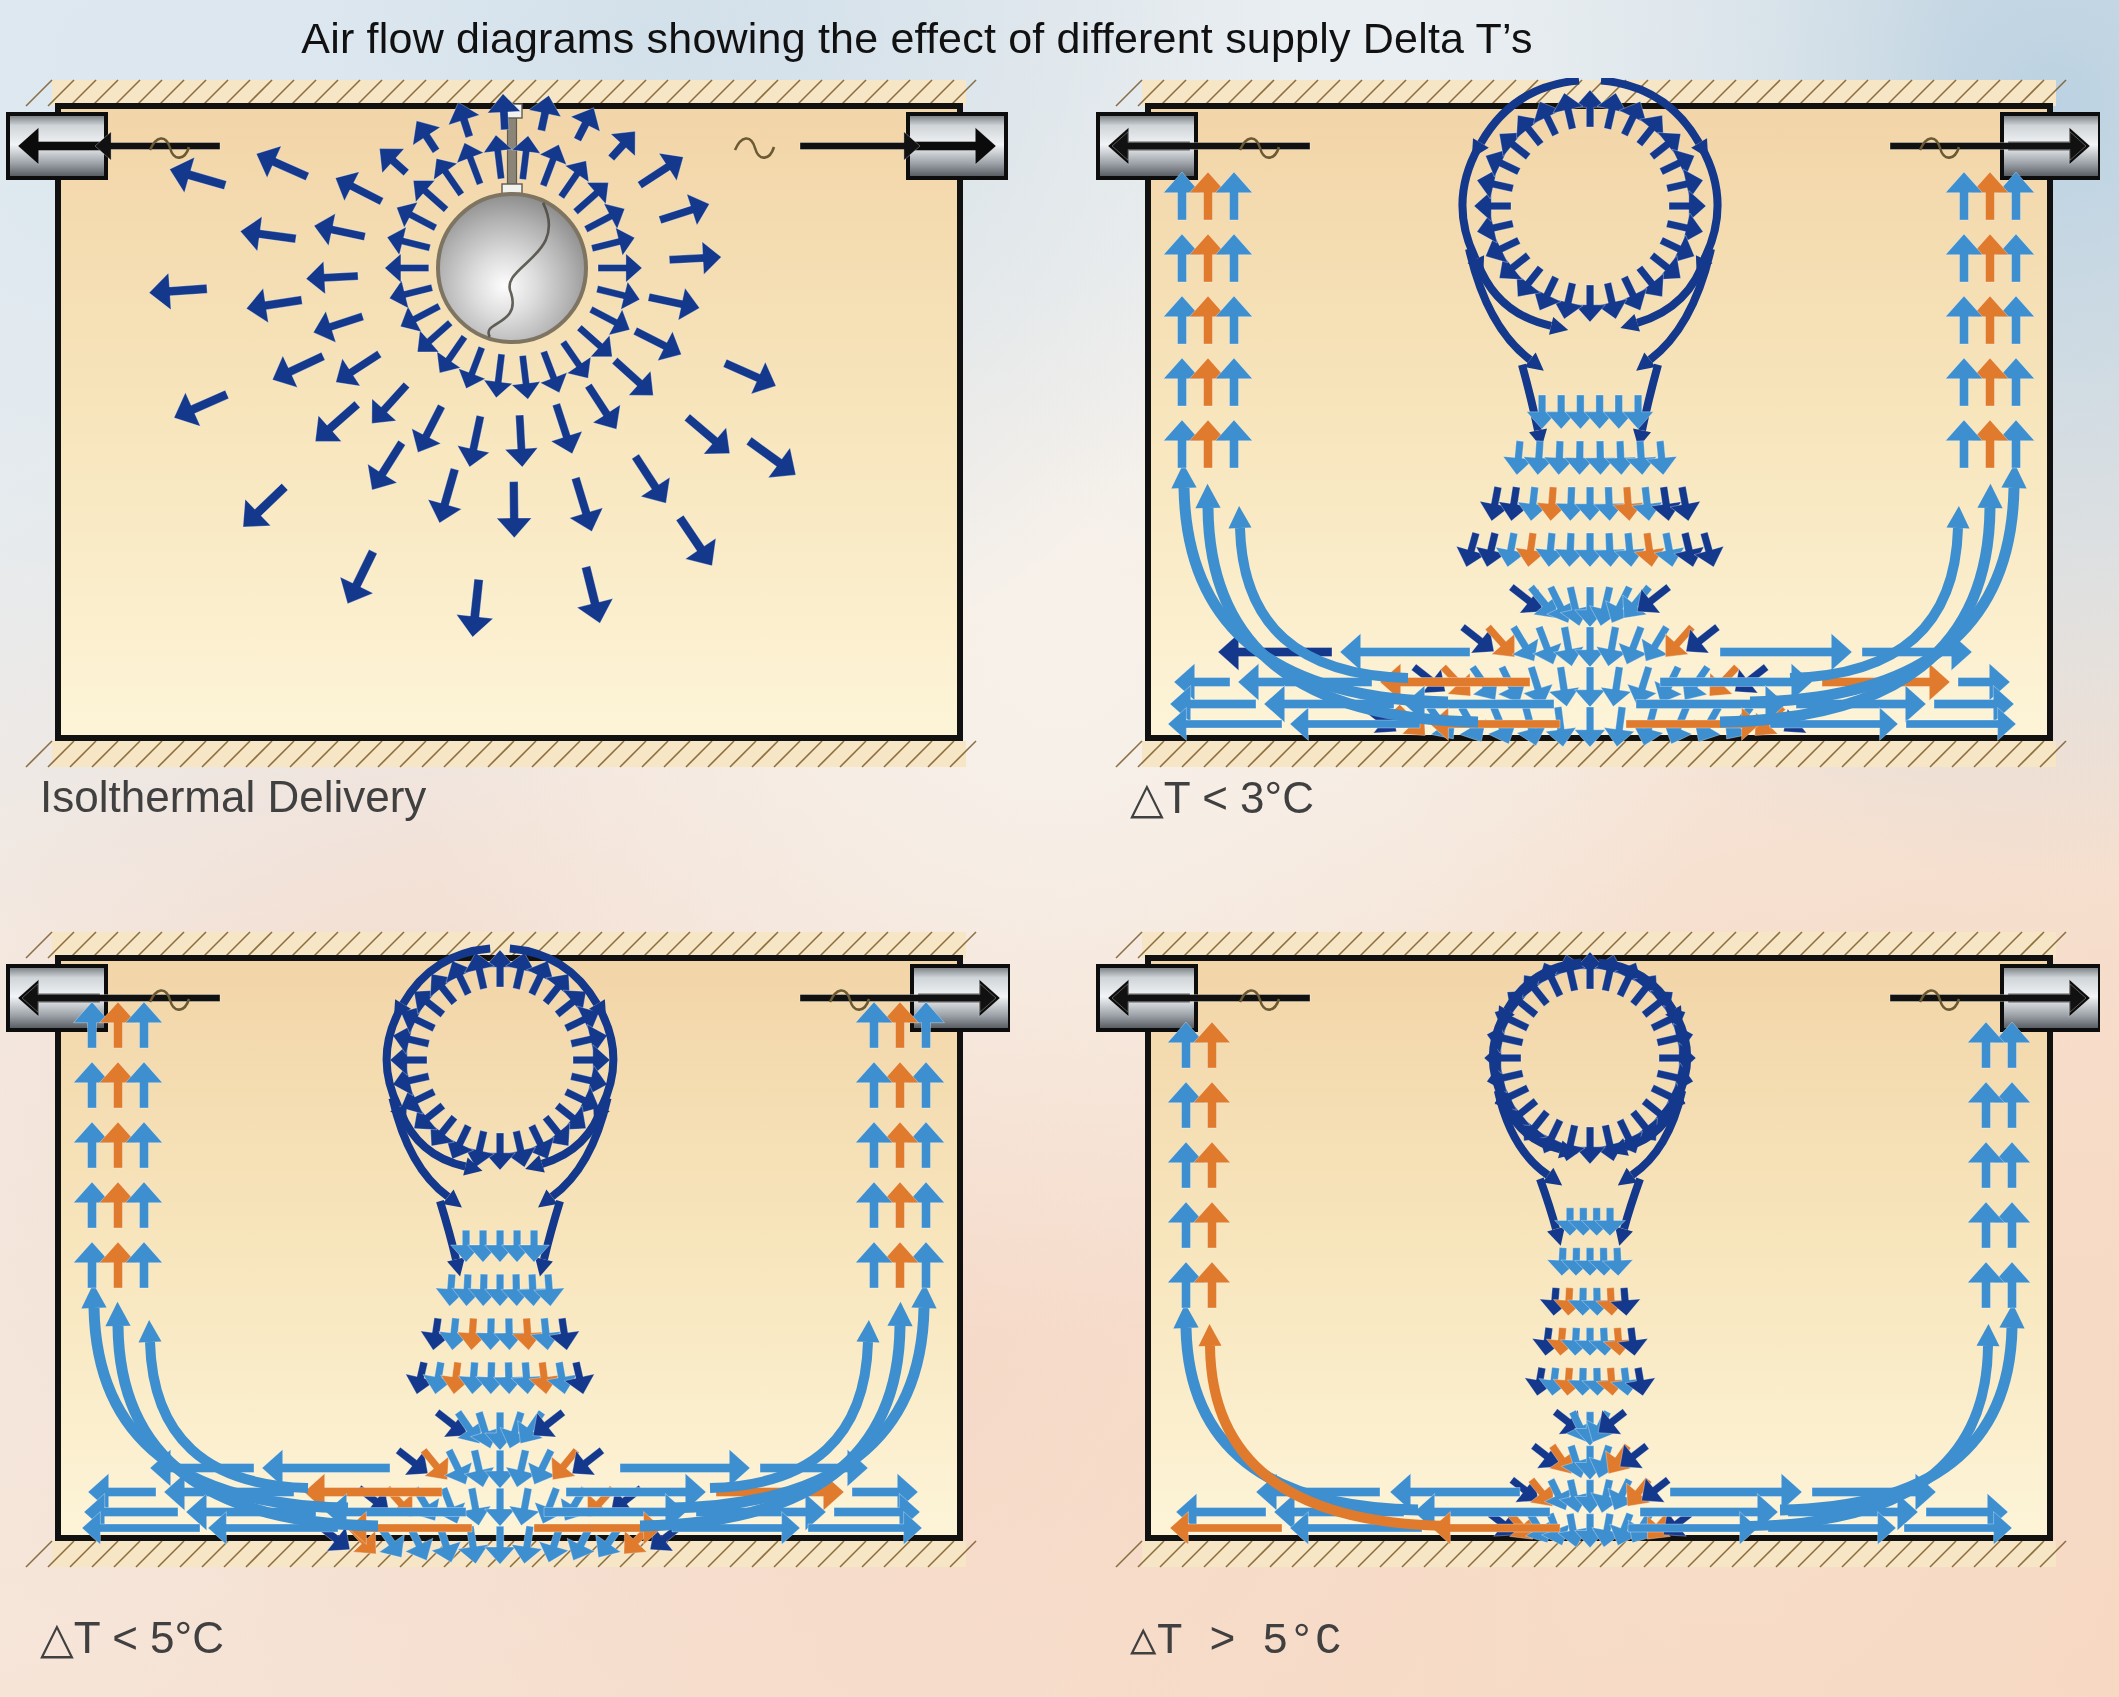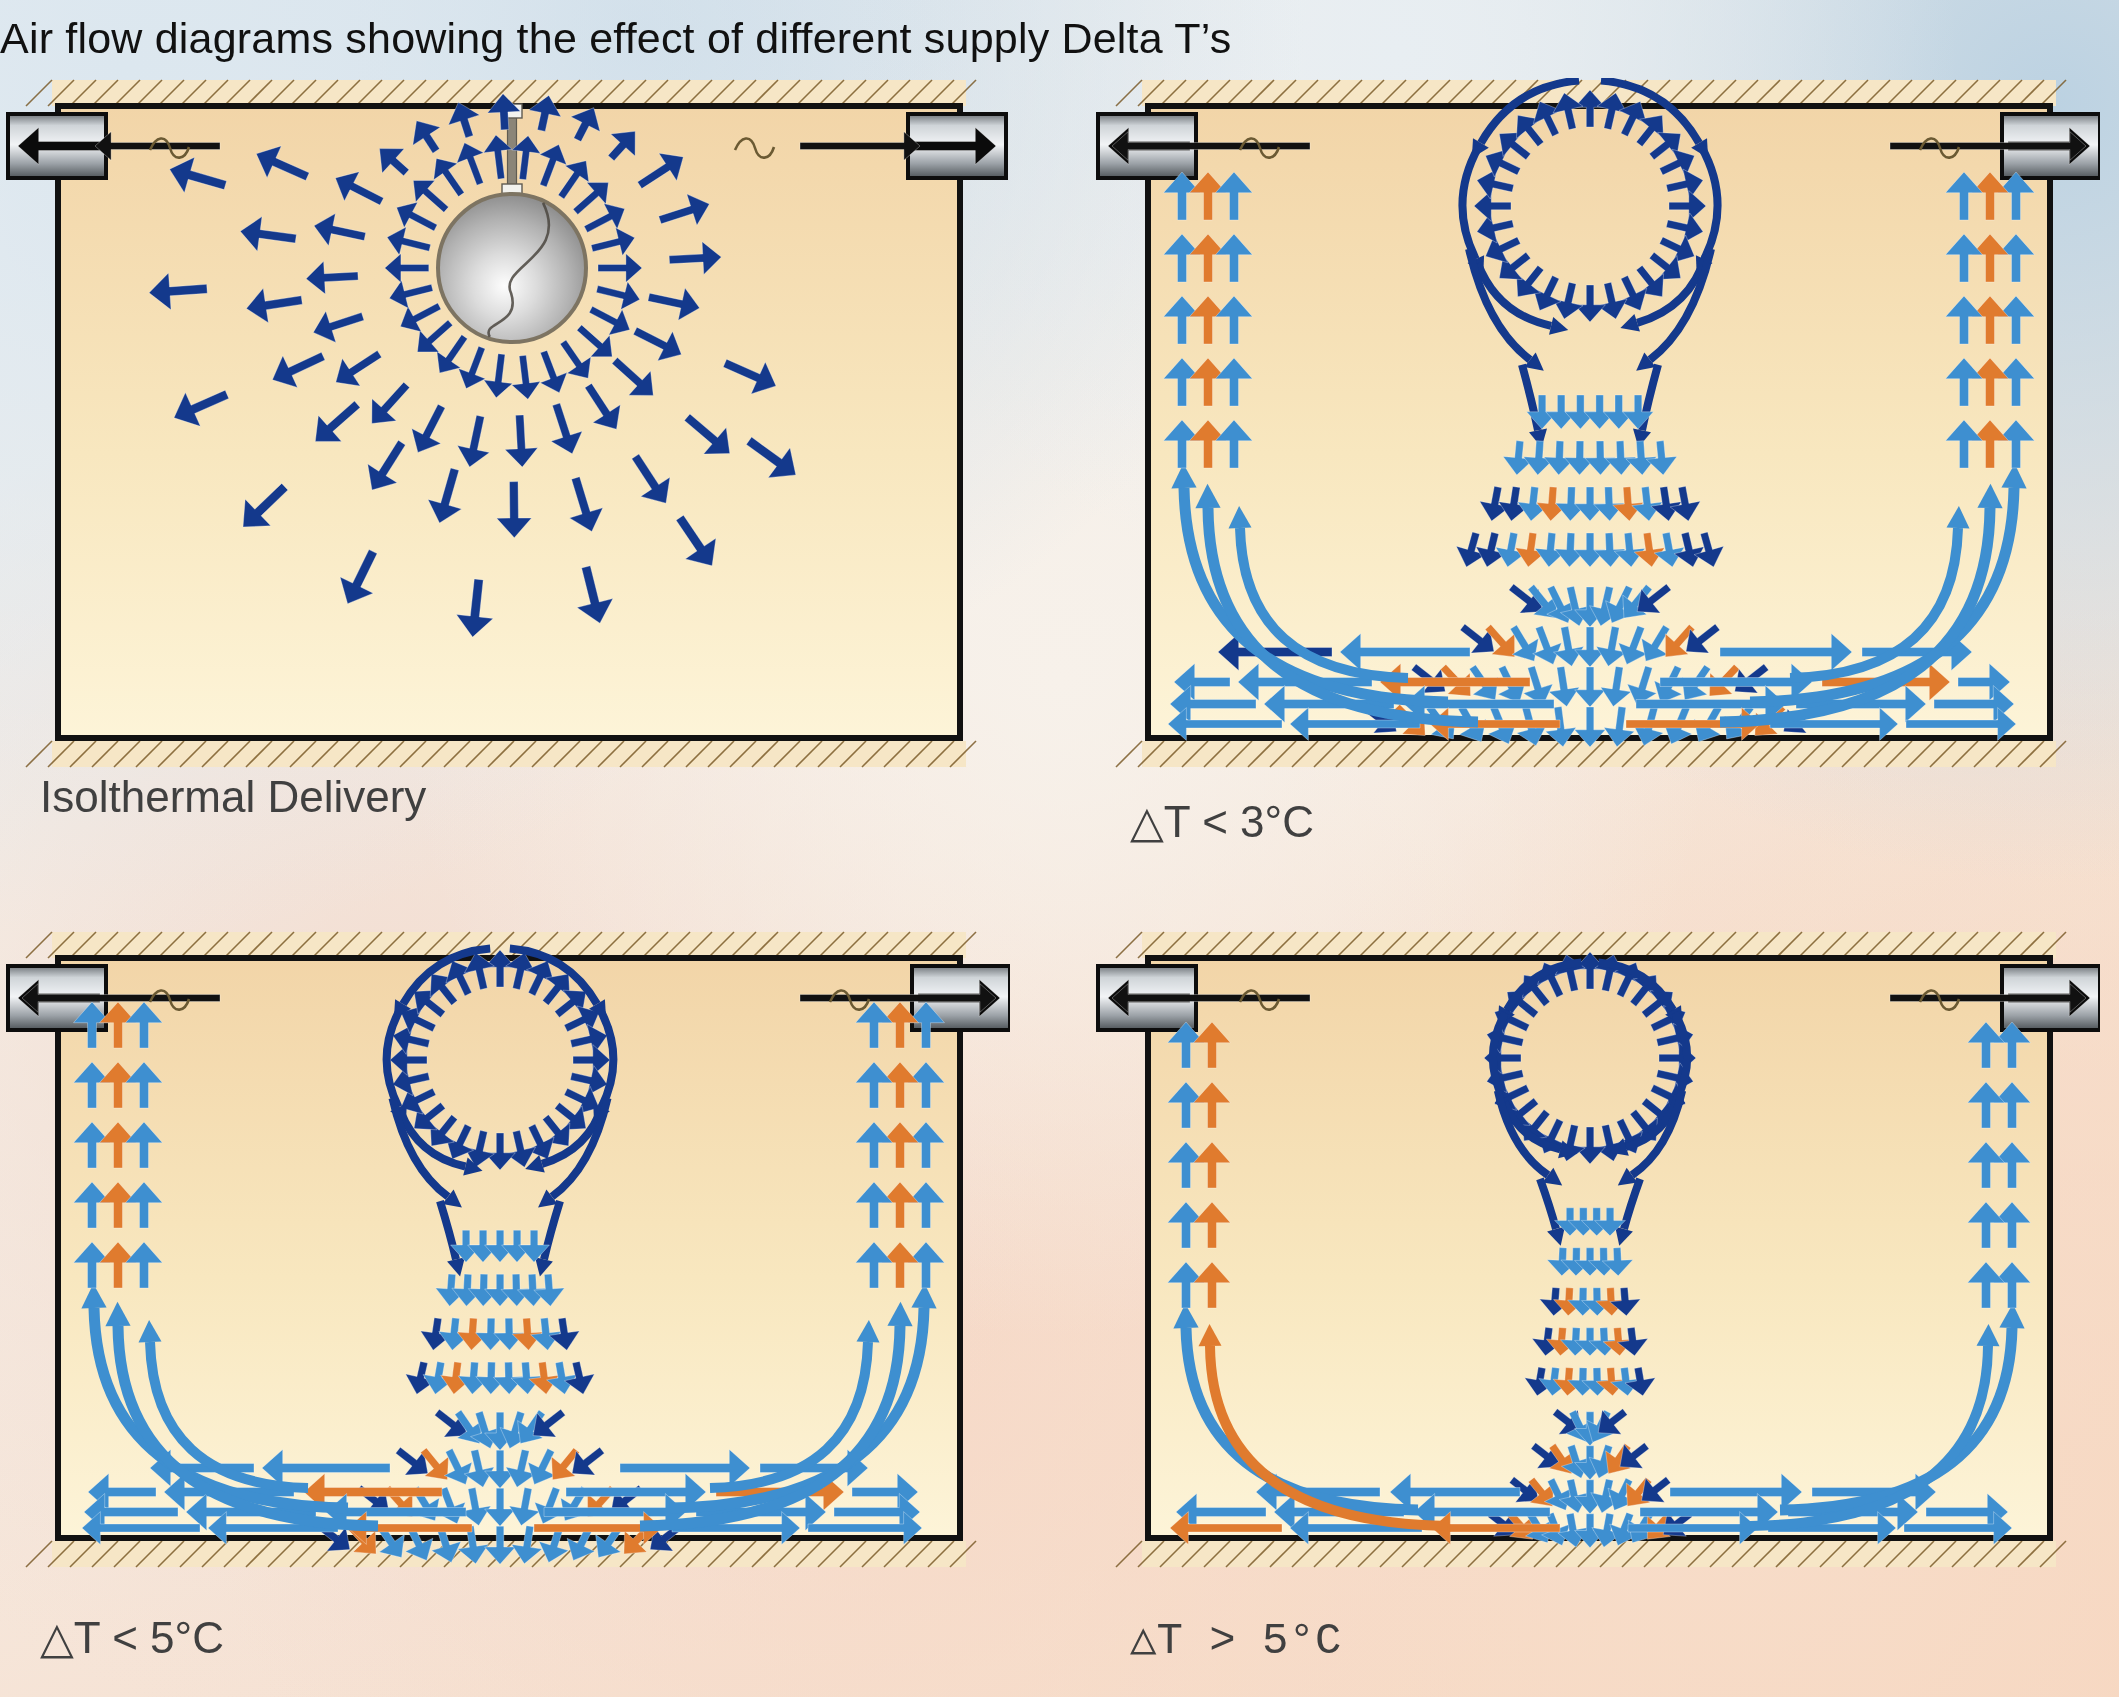--- a/index.html
+++ b/index.html
@@ -15,21 +15,21 @@
       radial-gradient(circle at 30% 2%, #ccdce8 0%, rgba(204,220,232,0) 30%),
       radial-gradient(circle at 66% 3%, #e8eef2 0%, rgba(232,238,242,0) 26%),
       radial-gradient(circle at 97% 6%, #bcd2e2 0%, rgba(188,210,226,0) 30%),
       radial-gradient(circle at 50% 40%, #f7f1ea 0%, rgba(247,241,234,0) 45%),
       radial-gradient(circle at 18% 62%, #f3ded2 0%, rgba(243,222,210,0) 34%),
       radial-gradient(circle at 42% 78%, #f6d9c7 0%, rgba(246,217,199,0) 40%),
       radial-gradient(circle at 82% 88%, #f7dcc8 0%, rgba(247,220,200,0) 44%),
       radial-gradient(circle at 99% 99%, #f6d3bb 0%, rgba(246,211,187,0) 40%),
       linear-gradient(160deg,#e9eff4 0%,#f4efe9 38%,#f6e3d5 72%,#f7dcc6 100%);
   }
-  #title{position:absolute;left:0;top:14px;width:1834px;
+  #title{position:absolute;left:0;top:14px;width:1834px;text-align:center;
     font-size:43px;color:#111;letter-spacing:.2px;}
   .panel{position:absolute;}
   .caption{position:absolute;font-size:44px;color:#404040;white-space:nowrap;}
   svg{display:block;}
 </style>
 </head>
 <body>
 
 <div id="backdrop"></div>
 
@@ -572,21 +572,21 @@
         <polygon points="904.5,204.0 904.5,176.7 918.5,176.7 900.0,156.0 881.5,176.7 895.5,176.7 895.5,204.0" fill="#e07b2e" stroke="#ffffff" stroke-width="0.7" stroke-opacity="0.45"></polygon>
         <polygon points="904.5,142.0 904.5,114.7 918.5,114.7 900.0,94.0 881.5,114.7 895.5,114.7 895.5,142.0" fill="#e07b2e" stroke="#ffffff" stroke-width="0.7" stroke-opacity="0.45"></polygon>
         <polygon points="878.5,390.0 878.5,362.7 892.5,362.7 874.0,342.0 855.5,362.7 869.5,362.7 869.5,390.0" fill="#3e8fd0" stroke="#ffffff" stroke-width="0.7" stroke-opacity="0.45"></polygon>
         <polygon points="878.5,328.0 878.5,300.7 892.5,300.7 874.0,280.0 855.5,300.7 869.5,300.7 869.5,328.0" fill="#3e8fd0" stroke="#ffffff" stroke-width="0.7" stroke-opacity="0.45"></polygon>
         <polygon points="878.5,266.0 878.5,238.7 892.5,238.7 874.0,218.0 855.5,238.7 869.5,238.7 869.5,266.0" fill="#3e8fd0" stroke="#ffffff" stroke-width="0.7" stroke-opacity="0.45"></polygon>
         <polygon points="878.5,204.0 878.5,176.7 892.5,176.7 874.0,156.0 855.5,176.7 869.5,176.7 869.5,204.0" fill="#3e8fd0" stroke="#ffffff" stroke-width="0.7" stroke-opacity="0.45"></polygon>
         <polygon points="878.5,142.0 878.5,114.7 892.5,114.7 874.0,94.0 855.5,114.7 869.5,114.7 869.5,142.0" fill="#3e8fd0" stroke="#ffffff" stroke-width="0.7" stroke-opacity="0.45"></polygon>
       </g>
     </svg>
 </div>
-<div class="caption" style="left:1130px;top:796px;">△T &lt; 3°C</div>
+<div class="caption" style="left:1130px;top:772px;">△T &lt; 3°C</div>
 
 <div class="panel" style="left:0px;top:930px;">
   <svg width="1010" height="660" viewBox="0 0 1010 660">
       <defs>
         <linearGradient id="roomgradP3" x1="0" y1="0" x2="0" y2="1">
           <stop offset="0%" stop-color="#f2d5a8"></stop>
           <stop offset="55%" stop-color="#f8e7bf"></stop>
           <stop offset="100%" stop-color="#fdf4d8"></stop>
         </linearGradient>
         <linearGradient id="ventgradP3" x1="0" y1="0" x2="0" y2="1">

